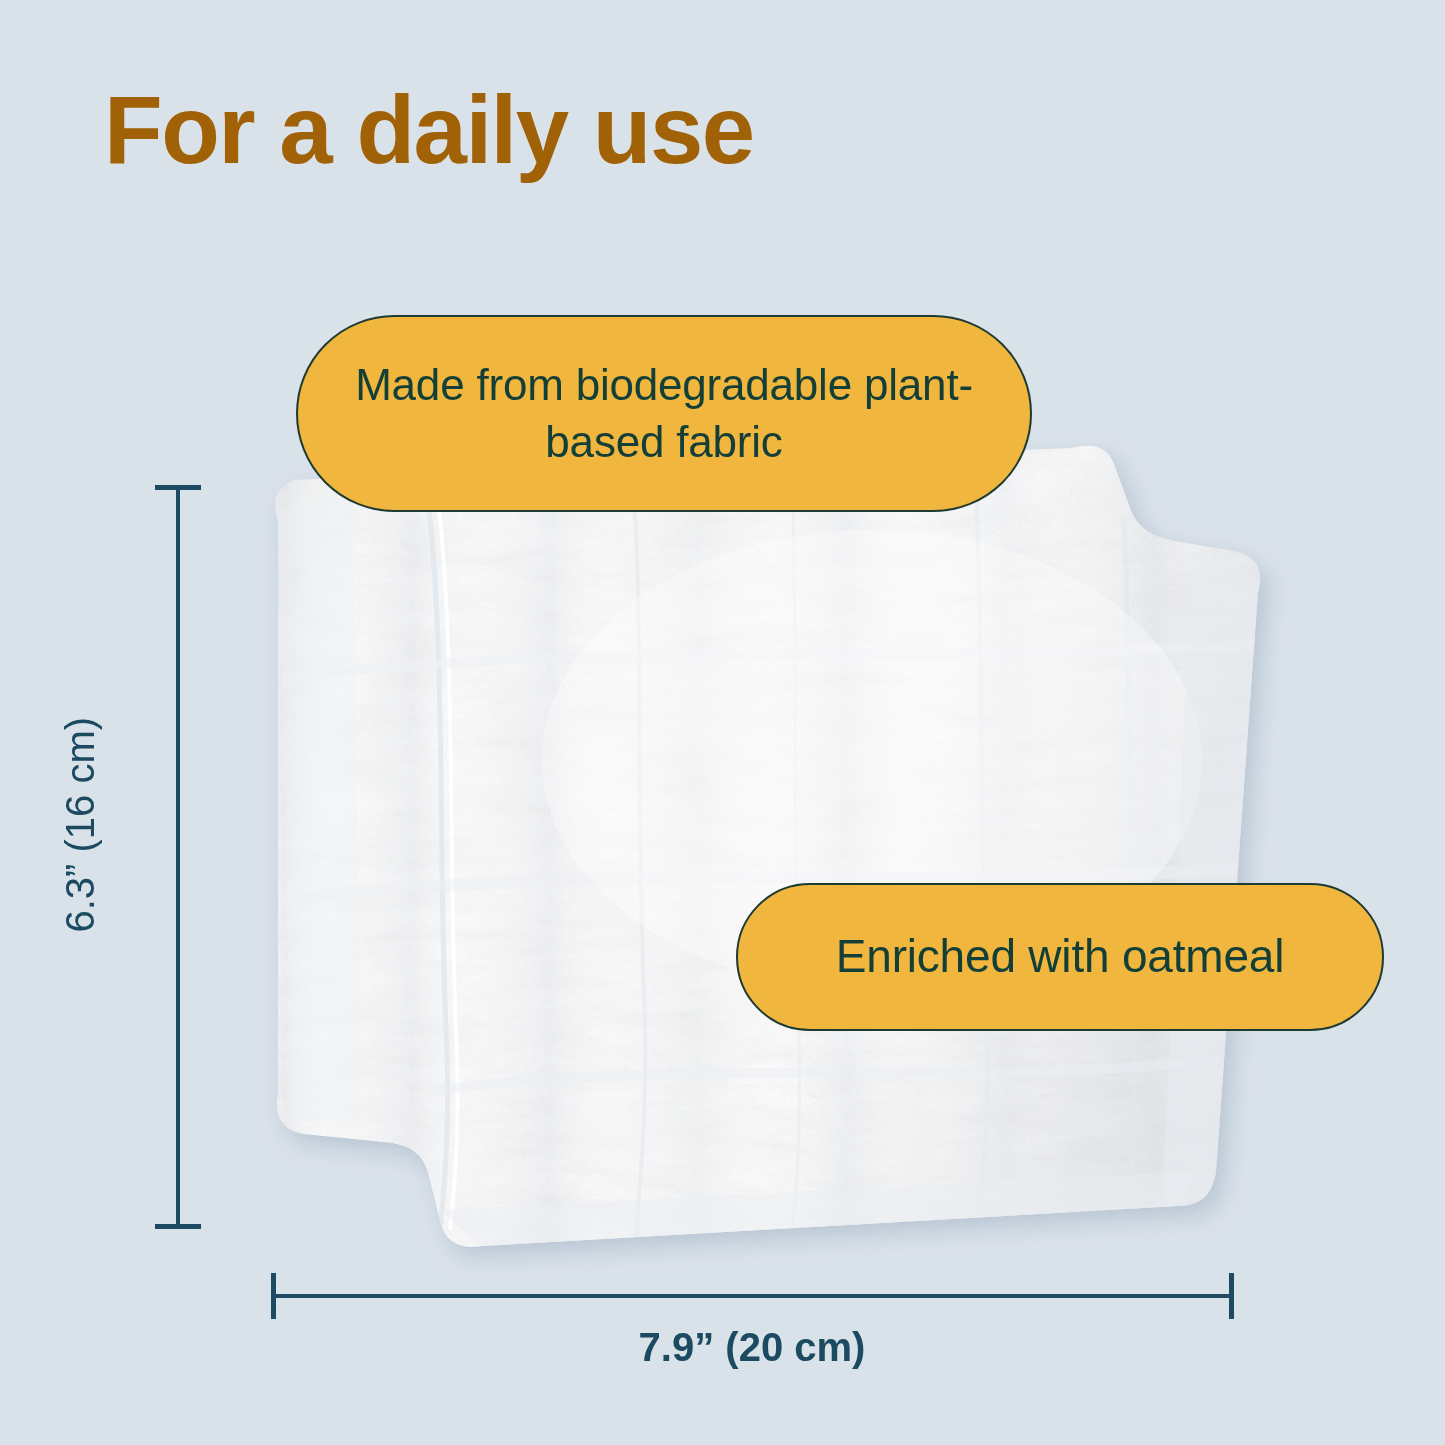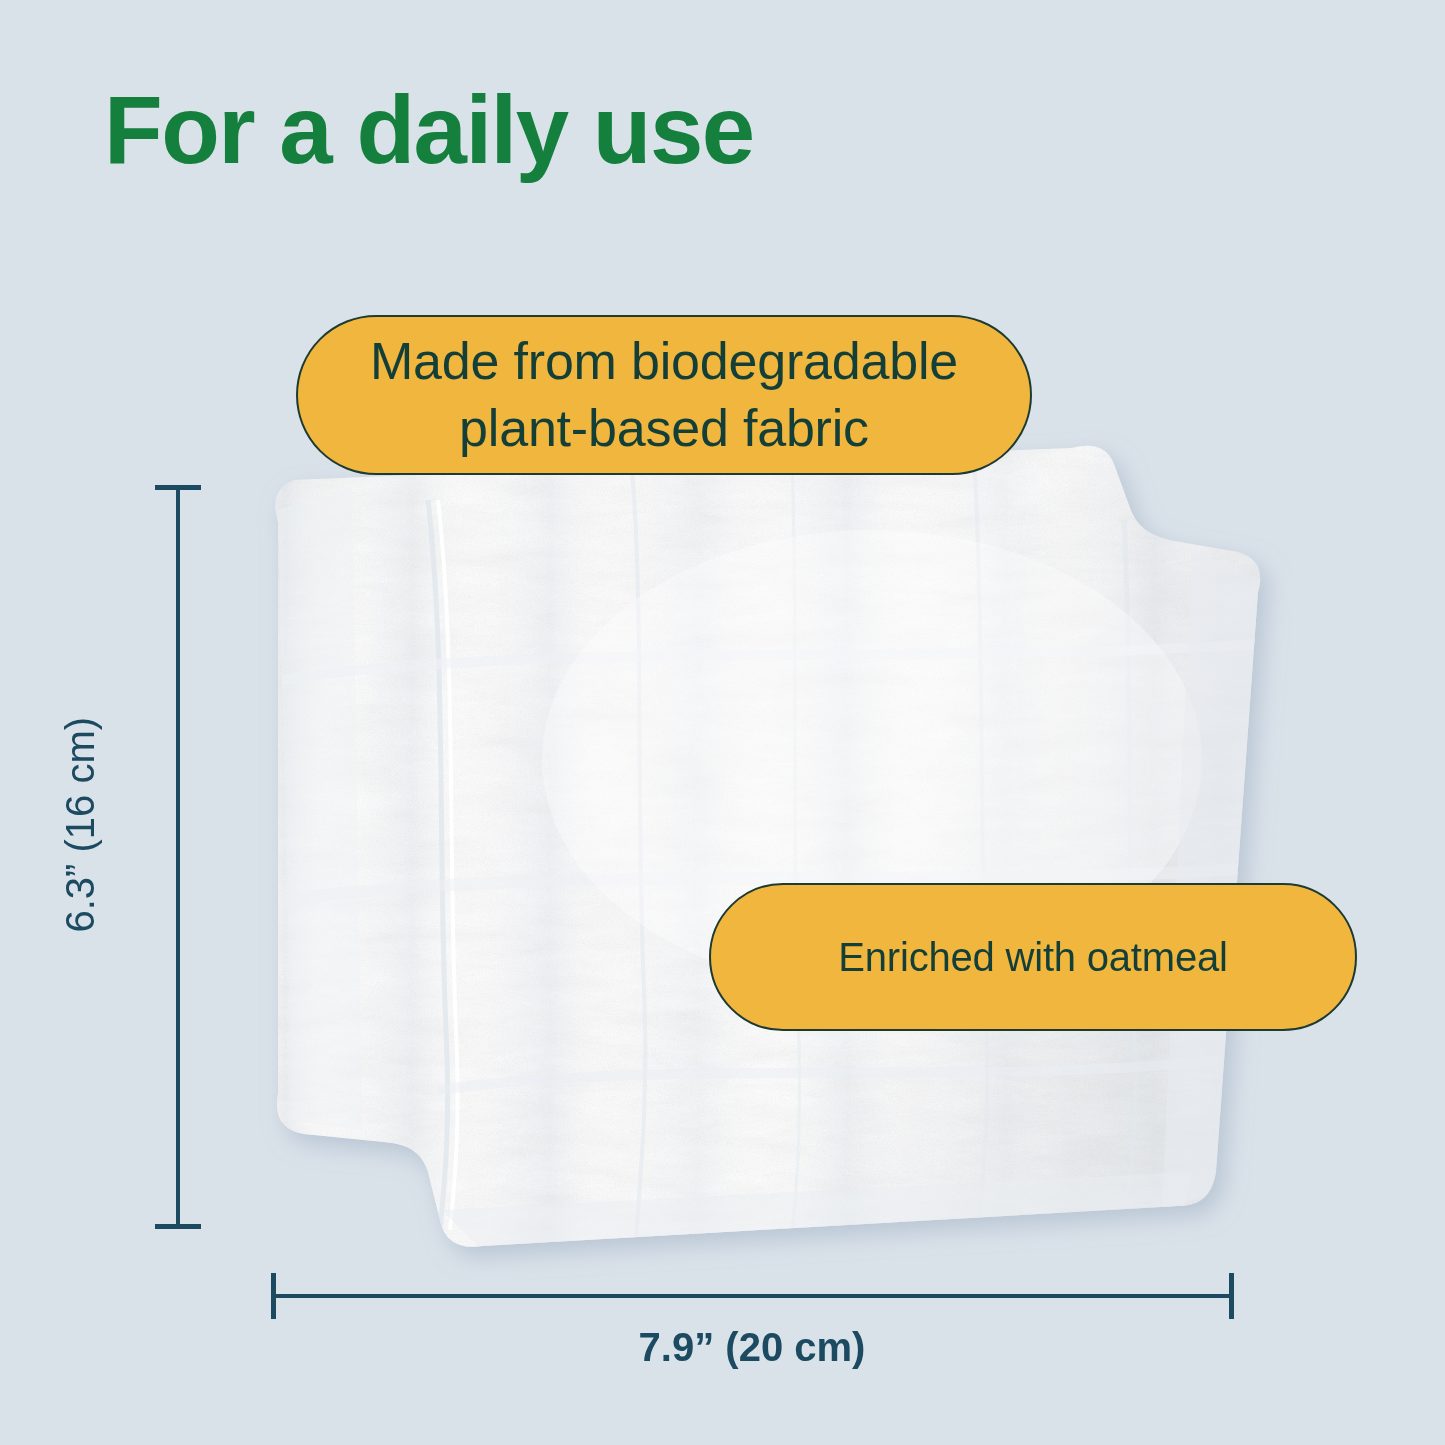--- a/index.html
+++ b/index.html
@@ -22,21 +22,21 @@
 
   
   #page-title {
     position: absolute;
     left: 104px;
     top: 78px;
     font-size: 96px;
     line-height: 1.08;
     font-weight: bold;
     letter-spacing: -1.5px;
-    color: #15803d;
+    color: #a16207;
     white-space: nowrap;
   }
 
   
   #product-photo {
     position: absolute;
     left: 232px;
     top: 430px;
     width: 1060px;
     height: 850px;
@@ -58,31 +58,31 @@
     display: flex;
     align-items: center;
     justify-content: center;
     text-align: center;
     letter-spacing: -0.2px;
   }
   #callout-fabric {
     left: 296px;
     top: 315px;
     width: 736px;
-    height: 160px;
-    font-size: 52px;
+    height: 197px;
+    font-size: 44px;
     line-height: 1.28;
     padding: 0 34px;
   }
   #callout-oatmeal {
-    left: 709px;
+    left: 736px;
     top: 883px;
     width: 648px;
     height: 148px;
-    font-size: 40px;
+    font-size: 46px;
     line-height: 1.2;
     padding: 0 34px;
   }
 
   
   .dim-line {
     position: absolute;
     background: #1b4a61;
   }
   #dim-v-line {

